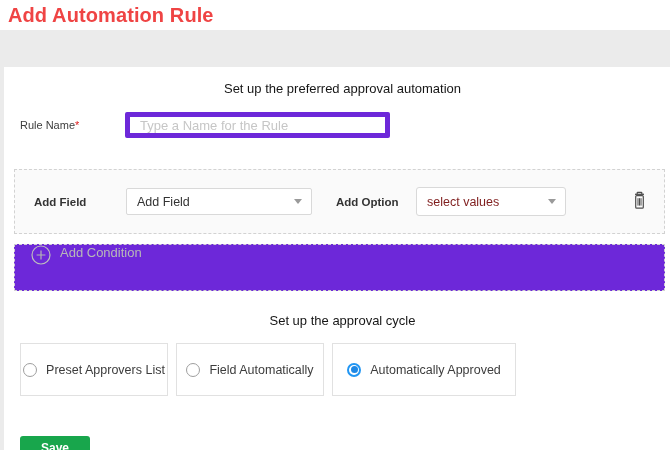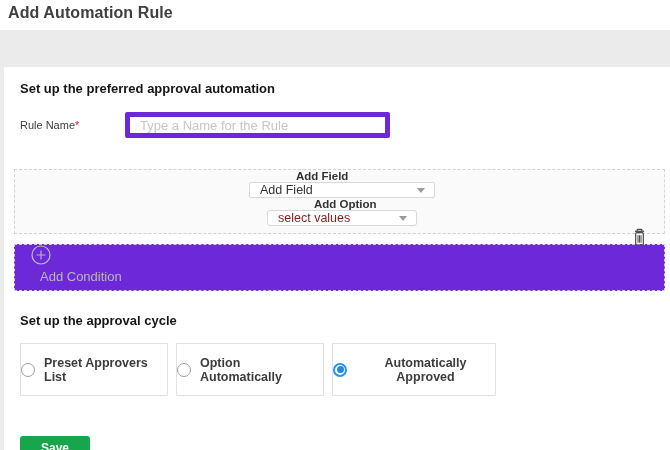--- a/index.html
+++ b/index.html
@@ -11,42 +11,43 @@
   }
   .screen { width: 670px; height: 450px; position: relative; }
 
   
   .titlebar {
     height: 30px;
     background: #fff;
     padding: 4px 0 0 8px;
   }
   .titlebar h1 {
-    font-size: 16px;
+    font-size: 20px;
     font-weight: 700;
-    color: #404040;
+    color: #ef4444;
     letter-spacing: 0.1px;
   }
 
   
   .panel {
     margin-top: 37px;
     margin-left: 4px;
     width: 666px;
     height: 383px;
     background: #fff;
     padding: 14px 5px 0 16px;
   }
 
   .section-heading {
     font-size: 13px;
-    font-weight: 700;
+    font-weight: 400;
     color: #161616;
     height: 16px;
     line-height: 16px;
+    text-align: center;
   }
 
   
   .rule-row {
     margin-top: 15px;
     display: flex;
     align-items: center;
     height: 26px;
   }
   .rule-row .field-label {
@@ -65,21 +66,20 @@
     color: #333;
     outline: none;
     font-family: "Liberation Sans", "DejaVu Sans", sans-serif;
   }
   .text-input::placeholder { color: #c6c6c6; }
 
   
   .dashed-box {
     margin-left: -6px;
     border: 1px dashed #d2d2d2;
-    flex-direction: column;
   }
   .cond-row {
     margin-top: 31px;
     height: 65px;
     background: #fafafa;
     display: flex;
     align-items: center;
     padding: 0 14px 0 19px;
   }
   .bold-label {
@@ -149,38 +149,38 @@
     background: #fff;
     border: 1px solid #e1e1e1;
     display: flex;
     align-items: center;
     justify-content: center;
     gap: 9px;
     cursor: pointer;
   }
   .card-0 { width: 148px; }
   .card-1 { width: 148px; }
-  .card-2 { width: 164px; text-align: center; }
+  .card-2 { width: 184px; text-align: center; }
   .radio {
     width: 14px; height: 14px;
     border-radius: 50%;
     border: 1px solid #9e9e9e;
     background: #fff;
     position: relative;
     flex: none;
   }
   .radio.checked { border: 2px solid #2196f3; }
   .radio.checked::after {
     content: '';
     position: absolute;
     inset: 1.5px;
     border-radius: 50%;
     background: #1e88e5;
   }
-  .radio-label { font-size: 12.5px; color: #3c3c3c; font-weight: bold; }
+  .radio-label { font-size: 12.5px; color: #3c3c3c; }
 
   
   .save-btn {
     margin-top: 40px;
     height: 24px;
     padding: 0 21px;
     background: #18a64c;
     color: #fff;
     font-size: 12px;
     font-weight: 700;
@@ -245,21 +245,21 @@
 
     <div class="section-heading approval-heading">Set up the approval cycle</div>
 
     <div class="cards-row">
       <div class="radio-card card-0">
         <span class="radio"></span>
         <span class="radio-label">Preset Approvers List</span>
       </div>
       <div class="radio-card card-1">
         <span class="radio"></span>
-        <span class="radio-label">Option Automatically</span>
+        <span class="radio-label">Field Automatically</span>
       </div>
       <div class="radio-card card-2">
         <span class="radio checked"></span>
         <span class="radio-label">Automatically Approved</span>
       </div>
     </div>
 
     <button class="save-btn">Save</button>
 
   </div>

